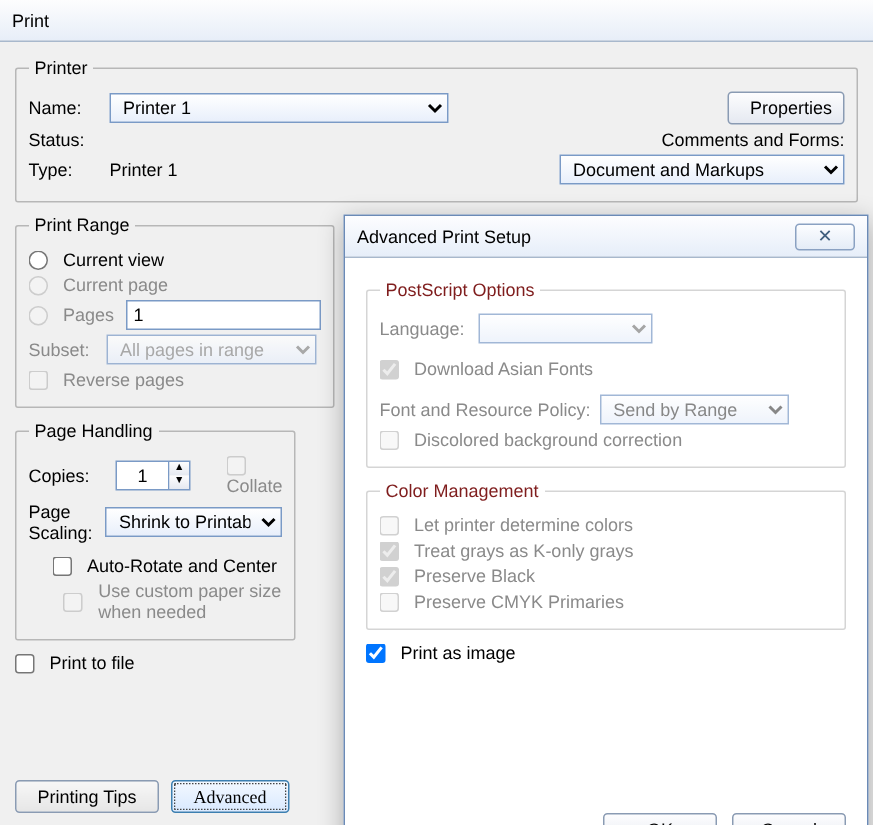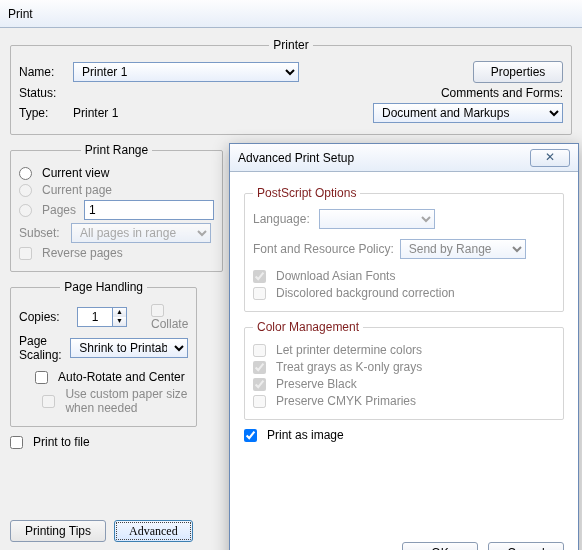--- a/index.html
+++ b/index.html
@@ -2,21 +2,21 @@
 <html><head>
 <meta charset="utf-8">
 <style>
 * { box-sizing: border-box; font-family: "Segoe UI", Tahoma, sans-serif; font-size: 12px; }
 body { margin: 0; width: 582px; height: 550px; background: #f0f0f0; position: relative; overflow: hidden; }
 .titlebar { height: 28px; background: linear-gradient(#fdfdfe,#e7eef8); display: flex; align-items: center; padding: 0 8px; border-bottom: 1px solid #a8b8cc; }
 .titlebar span { color: #000; }
 .dlg-body { padding: 6px 10px 10px 10px; background: #f0f0f0; height: calc(100% - 28px); position: relative; }
 fieldset { border: 1px solid #b7b7b7; border-radius: 2px; margin: 4px 0 8px 0; padding: 6px 8px 8px 8px; }
 legend { padding: 0 4px; color: #7f1d1d; }
-legend.black { color: #000; text-align: center; }
+legend.black { color: #000; }
 .row { display: flex; align-items: center; margin: 3px 0; gap: 6px; }
 label.lbl { min-width: 48px; }
 select, input[type=text] { border: 1px solid #7a9ac6; background: #fff; height: 20px; padding: 1px 4px; }
 select { background-image: linear-gradient(#fff,#e8effb); }
 button { background: linear-gradient(#fdfdfe,#e5e9f1); border: 1px solid #8a9bb3; border-radius: 3px; padding: 2px 14px; height: 22px; cursor: default; }
 button.flat { background: linear-gradient(#f7f7f7,#e6e6e6); }
 input[type=radio], input[type=checkbox] { margin: 0 4px 0 0; vertical-align: middle; }
 .disabled { color: #8a8a8a; }
 .spin { display: inline-flex; border: 1px solid #7a9ac6; height: 20px; }
 .spin input { border: none; width: 34px; text-align: center; height: 18px; }
@@ -43,21 +43,21 @@
 <div class="dlg-body">
 
   <fieldset>
     <legend class="black">Printer</legend>
     <div class="row">
       <label class="lbl">Name:</label>
       <select style="width:226px">
         <option>Printer 1</option>
       </select>
       <div style="flex:1"></div>
-      <button style="width:90px">Properties</button>
+      <button style="width:78px">Properties</button>
     </div>
     <div class="row">
       <label class="lbl">Status:</label>
       <span></span>
       <div style="flex:1"></div>
       <span>Comments and Forms:</span>
     </div>
     <div class="row">
       <label class="lbl">Type:</label>
       <span>Printer 1</span>
@@ -138,27 +138,27 @@
       <div class="adv-close"><span>✕</span></div>
     </div>
     <div class="adv-body">
       <fieldset>
         <legend>PostScript Options</legend>
         <div class="row disabled">
           <span style="min-width:60px">Language:</span>
           <select disabled="" style="width:116px"><option></option></select>
         </div>
         <div class="row disabled" style="margin-top:10px">
+            <input type="checkbox" checked="" disabled="" style="">
+            <span>Download Asian Fonts</span>
+          </div>
+        <div class="row disabled" style="margin-top:10px">
           <span>Font and Resource Policy:</span>
           <select disabled="" style="width:126px;color:#555"><option>Send by Range</option></select>
         </div>
-        <div class="row disabled" style="margin-top:10px">
-            <input type="checkbox" checked="" disabled="" style="">
-            <span>Download Asian Fonts</span>
-          </div>
         <div class="row disabled">
             <input type="checkbox" disabled="" style="">
             <span>Discolored background correction</span>
           </div>
       </fieldset>
 
       <fieldset>
         <legend>Color Management</legend>
         <div class="row disabled">
             <input type="checkbox" disabled="" style="">

